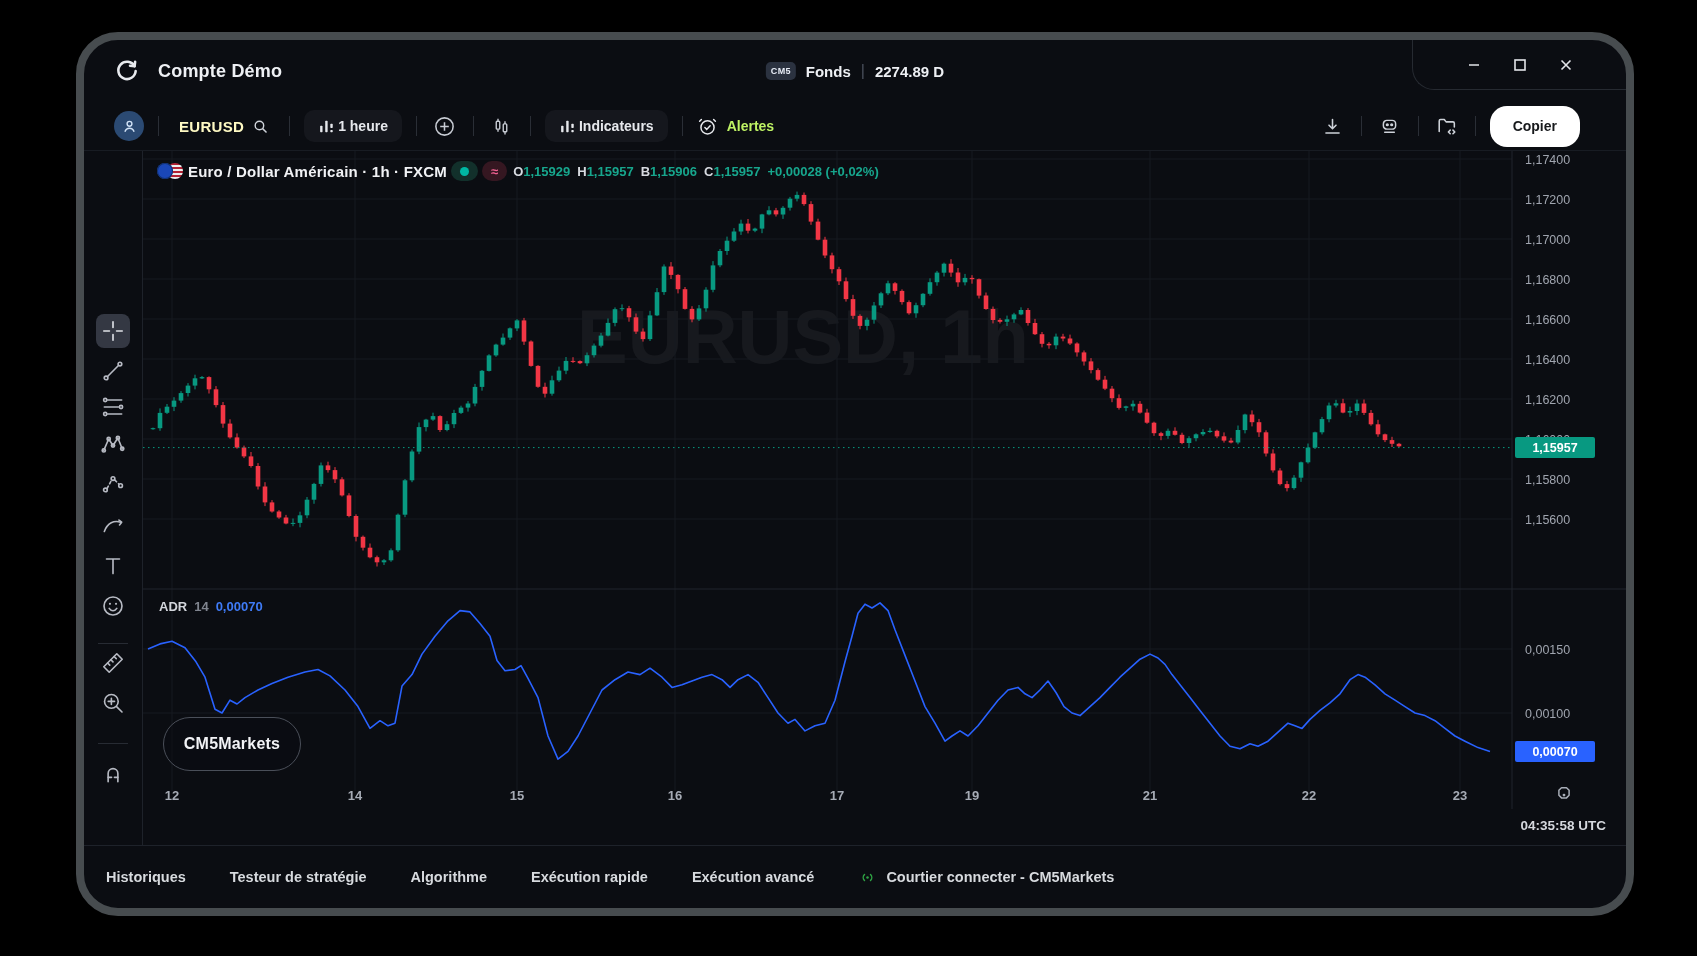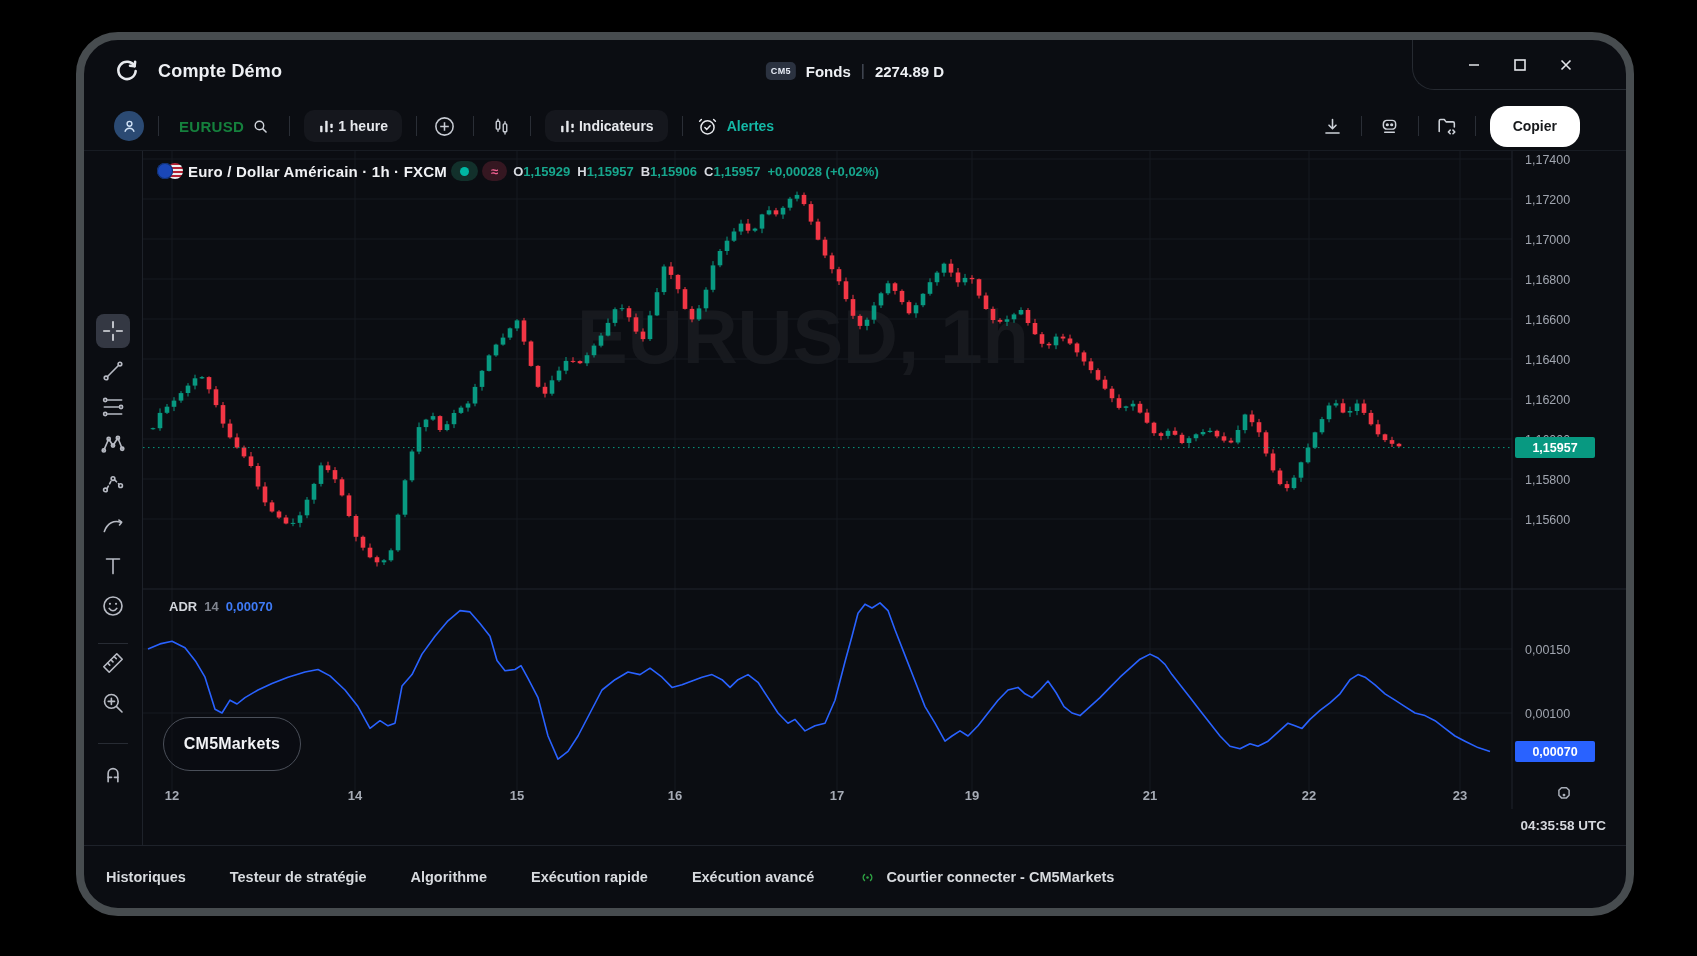--- a/index.html
+++ b/index.html
@@ -21,26 +21,26 @@
     border-left:1px solid #262a31;border-bottom:1px solid #262a31;border-bottom-left-radius:22px;
     display:flex;align-items:center;justify-content:center;gap:24px;}
   .win-btn{width:22px;height:22px;display:flex;align-items:center;justify-content:center;cursor:default;}
   
   .toolbar{height:48px;display:flex;align-items:center;padding:0 46px 0 30px;}
   .tb-left{display:flex;align-items:center;gap:14px;flex:1;}
   .tb-right{display:flex;align-items:center;gap:14px;}
   .tb-div{width:1px;height:20px;background:#2a2e36;}
   .avatar{width:30px;height:30px;border-radius:50%;background:#2b4a73;display:flex;
     align-items:center;justify-content:center;}
-  .symbol-btn{display:flex;align-items:center;gap:8px;color:#15803d;font-size:15px;font-weight:800;
+  .symbol-btn{display:flex;align-items:center;gap:8px;color:#fef9c3;font-size:15px;font-weight:800;
     letter-spacing:.3px;padding:4px 6px;}
   .pill{display:flex;align-items:center;gap:3px;background:#15171d;border-radius:10px;height:32px;
     padding:0 14px;color:#e6e8ec;font-size:14px;font-weight:700;}
   .tb-icon{display:flex;align-items:center;justify-content:center;width:28px;height:28px;}
-  .alerts{display:flex;align-items:center;gap:9px;color:#14b8a6;font-size:14px;font-weight:700;}
+  .alerts{display:flex;align-items:center;gap:9px;color:#bef264;font-size:14px;font-weight:700;}
   .copy-btn{background:#fff;color:#17191c;font-size:14px;font-weight:700;border:none;
     border-radius:17px;height:41px;padding:0 23px;}
   
   .main{position:absolute;left:0;top:110px;width:1542px;height:695px;display:flex;border-top:1px solid #181c23;}
   .rail{position:relative;width:59px;height:100%;border-right:1px solid #1e222a;flex:none;}
   .rail-item{position:absolute;left:50%;transform:translateX(-50%);width:34px;height:34px;border-radius:8px;
     display:flex;align-items:center;justify-content:center;}
   .rail-item.active{background:#343843;}
   .rail-div{position:absolute;left:50%;transform:translateX(-50%);width:30px;height:1px;background:#272b33;}
   .chartwrap{position:relative;flex:1;height:100%;}
@@ -53,21 +53,21 @@
   .flag.eu{left:0;background:#1a47b8;box-shadow:inset 0 0 0 1px #12316f;}
   .legend-title{color:#f1f2f5;font-size:15px;font-weight:700;letter-spacing:.2px;}
   .lg-pill{height:20px;border-radius:10px;display:flex;align-items:center;justify-content:center;padding:0 9px;}
   .lg-pill.live{background:#12302b;}
   .lg-dot{width:9px;height:9px;border-radius:50%;background:#00b7a3;}
   .lg-pill.delay{background:#351721;color:#f06292;font-size:13px;font-weight:700;}
   .ohlc{display:flex;gap:7px;font-size:13px;font-weight:600;color:#cfd3da;margin-left:2px;}
   .ohlc b{font-weight:700;color:#d7dae0;}
   .ohlc .val{color:#17a68d;}
   
-  .adr-row{position:absolute;left:16px;top:448px;display:flex;gap:7px;font-size:13px;font-weight:700;margin-left:10px;}
+  .adr-row{position:absolute;left:16px;top:448px;display:flex;gap:7px;font-size:13px;font-weight:700;}
   .adr-name{color:#d3d6dc;}
   .adr-len{color:#80858f;}
   .adr-val{color:#3f7bf6;}
   .cm5-pill{position:absolute;left:20px;top:566px;width:138px;height:54px;border:1.5px solid #4a4f59;
     border-radius:27px;display:flex;align-items:center;justify-content:center;color:#f2f3f6;
     font-size:16px;font-weight:700;letter-spacing:.2px;background:rgba(11,13,18,.55);}
   .px-badge{position:absolute;left:1372px;top:286px;width:80px;height:21px;background:#089981;
     border-radius:2px;display:flex;align-items:center;justify-content:center;color:#fff;
     font-size:12.5px;font-weight:700;}
   .adr-badge{position:absolute;left:1372px;top:590px;width:80px;height:21px;background:#2962ff;

